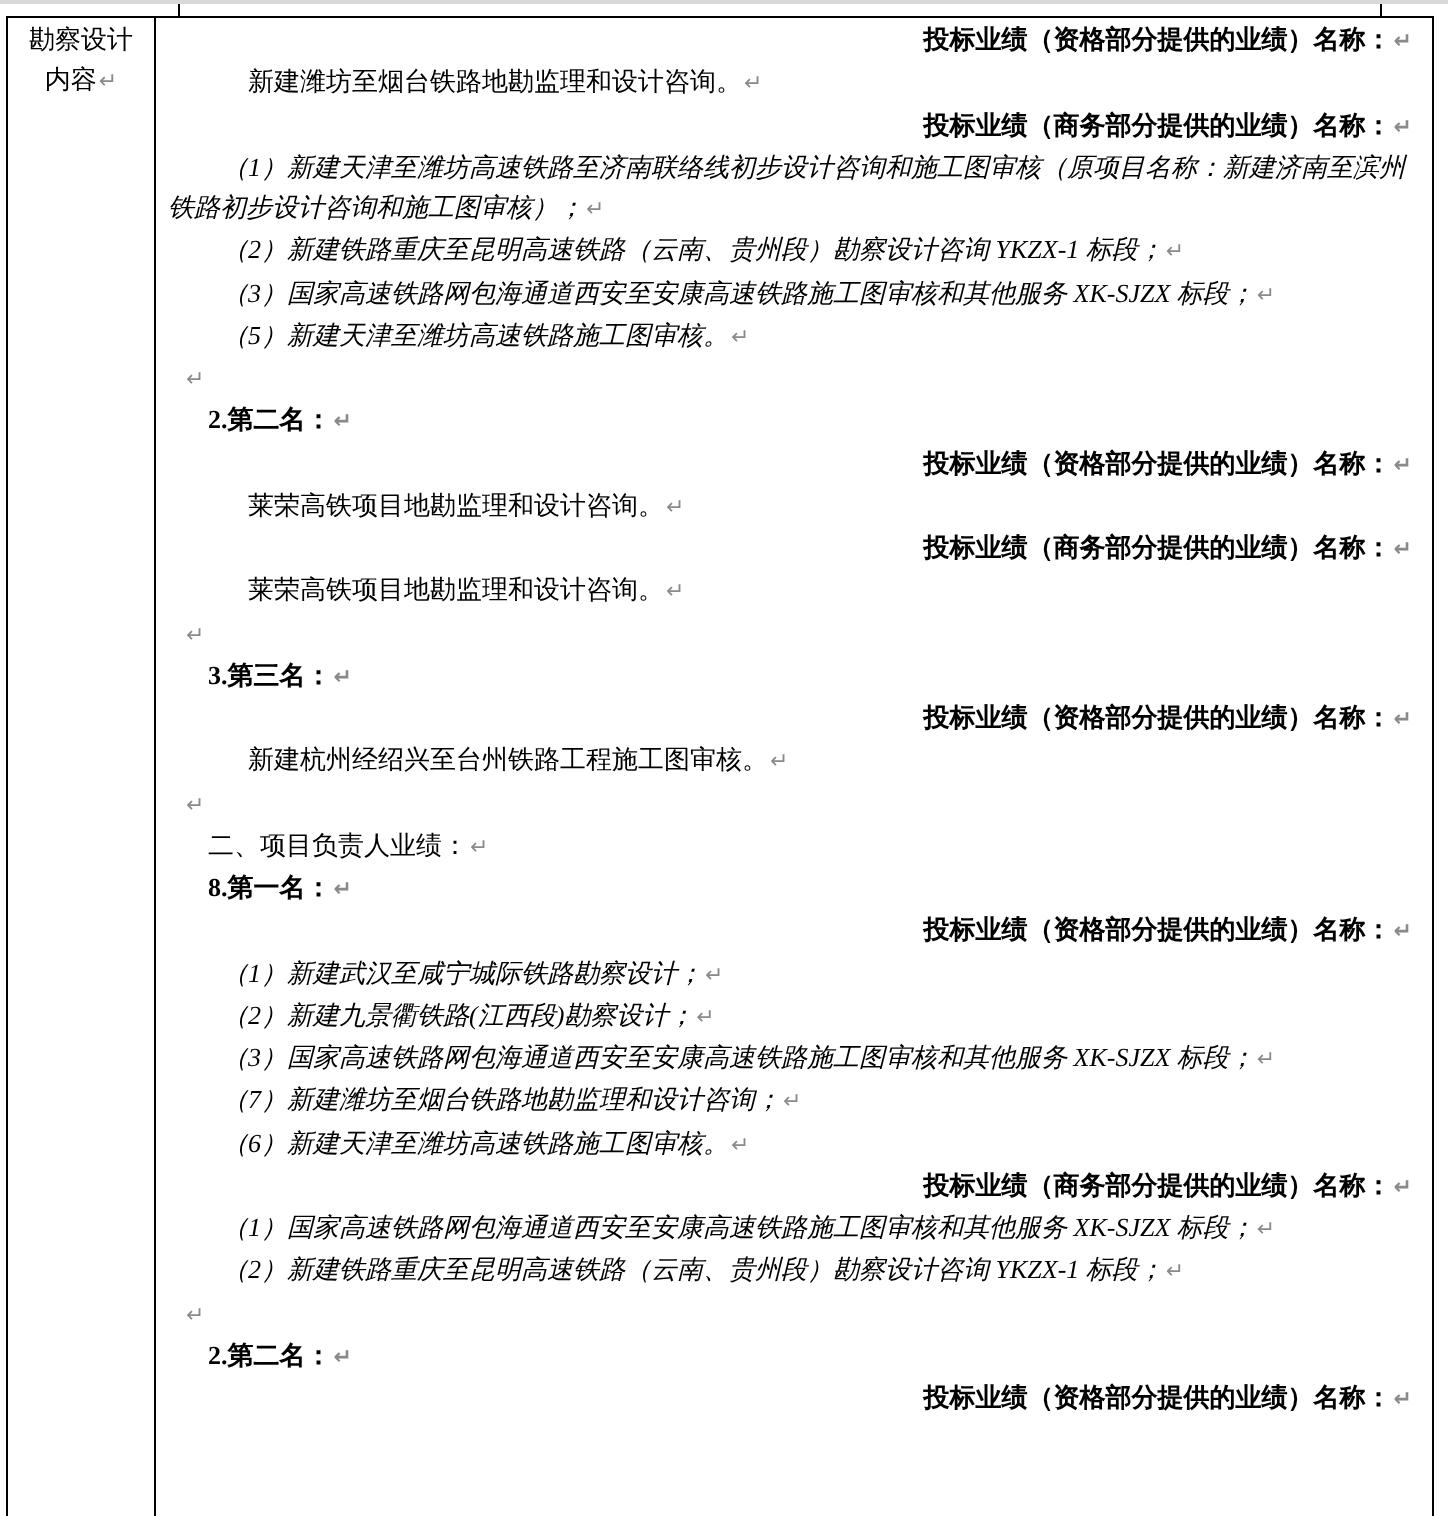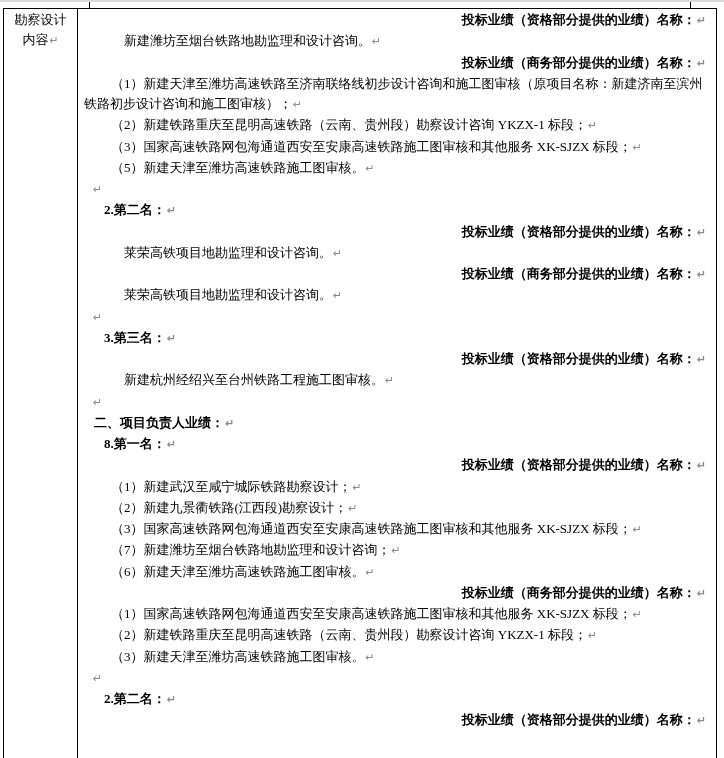--- a/index.html
+++ b/index.html
@@ -56,22 +56,22 @@
   .main-cell {
     flex: 1 1 auto;
     padding: 1px 10px 0 6px;
     overflow: hidden;
   }
 
   .para { min-height: 20.25px; }
   .para.heading { font-weight: bold; margin-left: 35px; text-align: right; }
   .para.body    { margin-left: 40px; }
   .para.rank    { font-weight: bold; margin-left: 20px; }
-  .para.section { font-weight: bold; margin-left: 10px; }
-  .para.item    { margin-left: 0; text-indent: 27px; }
+  .para.section { font-weight: normal; margin-left: 20px; }
+  .para.item    { margin-left: 0; text-indent: 27px; font-style: italic; }
   .para.blank   { margin-left: 8px; }
 
   .mark {
     color: #8a8a8a;
     font-size: 11px;
     font-family: "DejaVu Sans", sans-serif;
     text-indent: 0;
     display: inline-block;
     padding-left: 1px;
   }
@@ -113,19 +113,18 @@
         <div class="para rank"><span>8.第一名：</span><span class="mark">↵</span></div>
         <div class="para heading"><span>投标业绩（资格部分提供的业绩）名称：</span><span class="mark">↵</span></div>
         <div class="para item"><span>（1）新建武汉至咸宁城际铁路勘察设计；</span><span class="mark">↵</span></div>
         <div class="para item"><span>（2）新建九景衢铁路(江西段)勘察设计；</span><span class="mark">↵</span></div>
         <div class="para item"><span>（3）国家高速铁路网包海通道西安至安康高速铁路施工图审核和其他服务 XK-SJZX 标段；</span><span class="mark">↵</span></div>
         <div class="para item"><span>（7）新建潍坊至烟台铁路地勘监理和设计咨询；</span><span class="mark">↵</span></div>
         <div class="para item"><span>（6）新建天津至潍坊高速铁路施工图审核。</span><span class="mark">↵</span></div>
         <div class="para heading"><span>投标业绩（商务部分提供的业绩）名称：</span><span class="mark">↵</span></div>
         <div class="para item"><span>（1）国家高速铁路网包海通道西安至安康高速铁路施工图审核和其他服务 XK-SJZX 标段；</span><span class="mark">↵</span></div>
         <div class="para item"><span>（2）新建铁路重庆至昆明高速铁路（云南、贵州段）勘察设计咨询 YKZX-1 标段；</span><span class="mark">↵</span></div>
-        <div class="para item"><span>（3）新建天津至潍坊高速铁路施工图审核。</span><span class="mark">↵</span></div>
         <div class="para blank"><span class="mark">↵</span></div>
         <div class="para rank"><span>2.第二名：</span><span class="mark">↵</span></div>
         <div class="para heading"><span>投标业绩（资格部分提供的业绩）名称：</span><span class="mark">↵</span></div>
       </div>
   </div>
 </div>
 
 </body></html>

